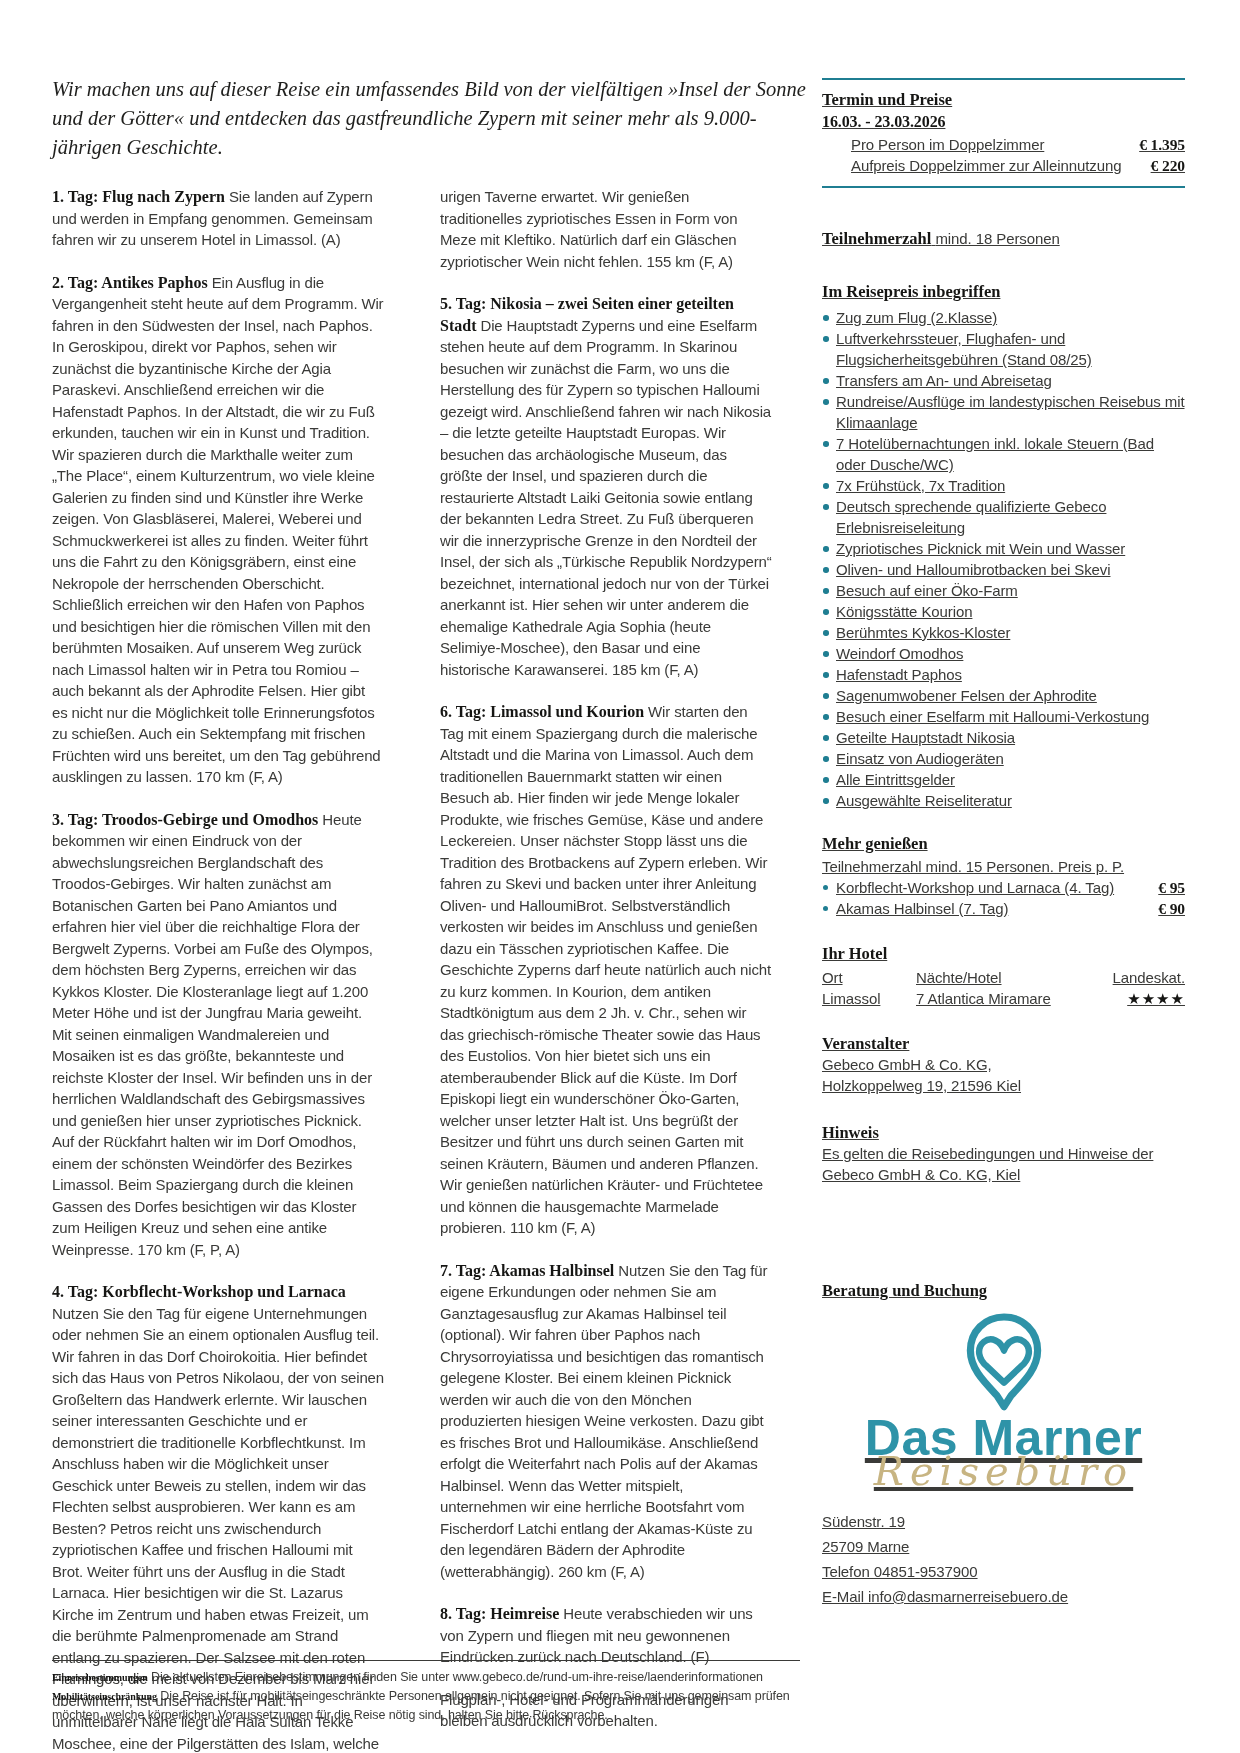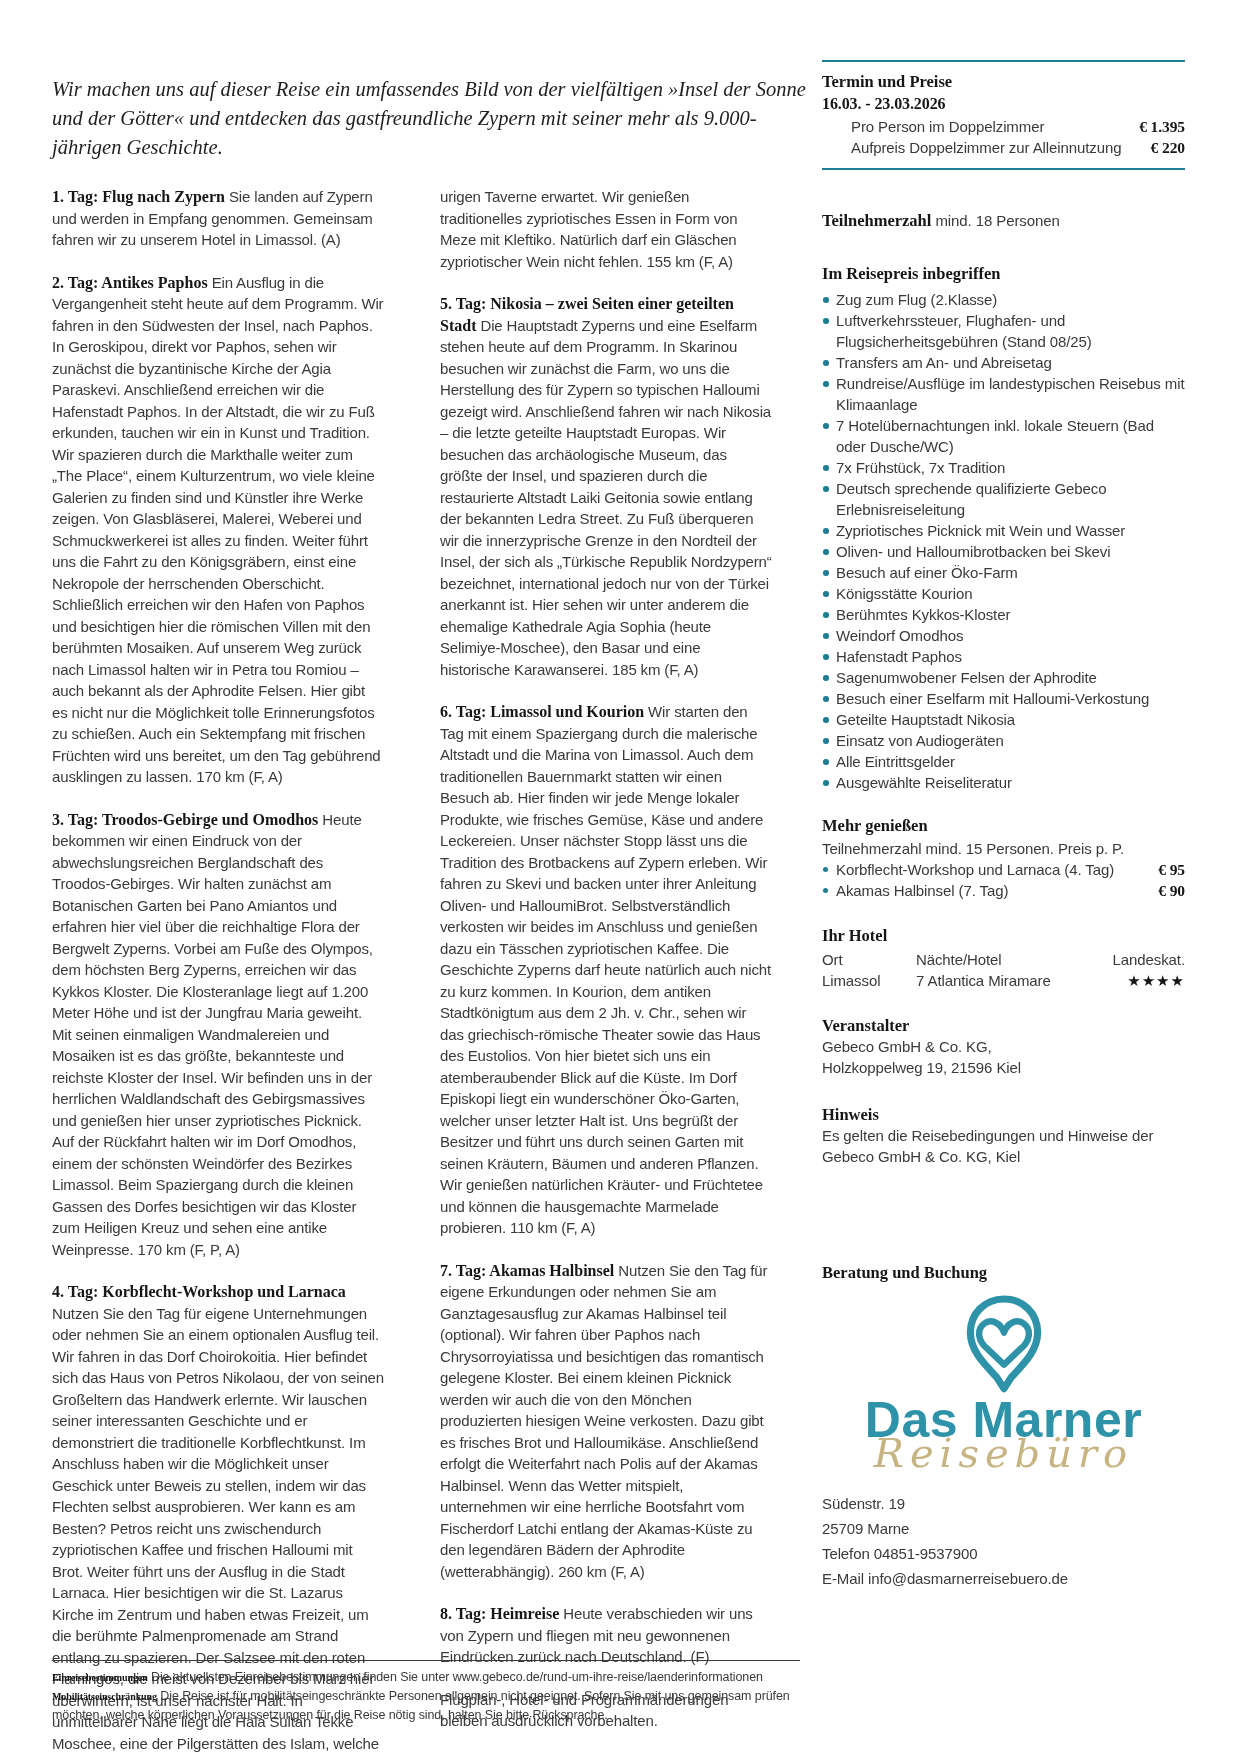--- a/index.html
+++ b/index.html
@@ -23,22 +23,22 @@
   .col2{left:440px;}
   .day{margin:0 0 21px 0;}
   .day-title{
     font-family:"Liberation Serif",serif;font-weight:700;
     font-size:16px;color:#161614;letter-spacing:0;
   }
   .note-par{margin:21px 0 0 0;}
   .legend-par{margin:21px 0 0 0;}
   
   .sidebar{
-    position:absolute;left:822px;top:60px;width:363px;
-    font-size:15px;line-height:21px;letter-spacing:-0.1px;
+    position:absolute;left:822px;top:78px;width:363px;
+    font-size:15px;line-height:21px;letter-spacing:-0.1px;text-decoration:underline;
   }
   .sb-heading{
     font-family:"Liberation Serif",serif;font-weight:700;
     font-size:16.5px;color:#161614;letter-spacing:0;margin:0;
   }
   .termin-box{
     border-top:2px solid #1f7e92;border-bottom:2px solid #1f7e92;
     padding:9px 0 10px 0;
   }
   .termin-date{

